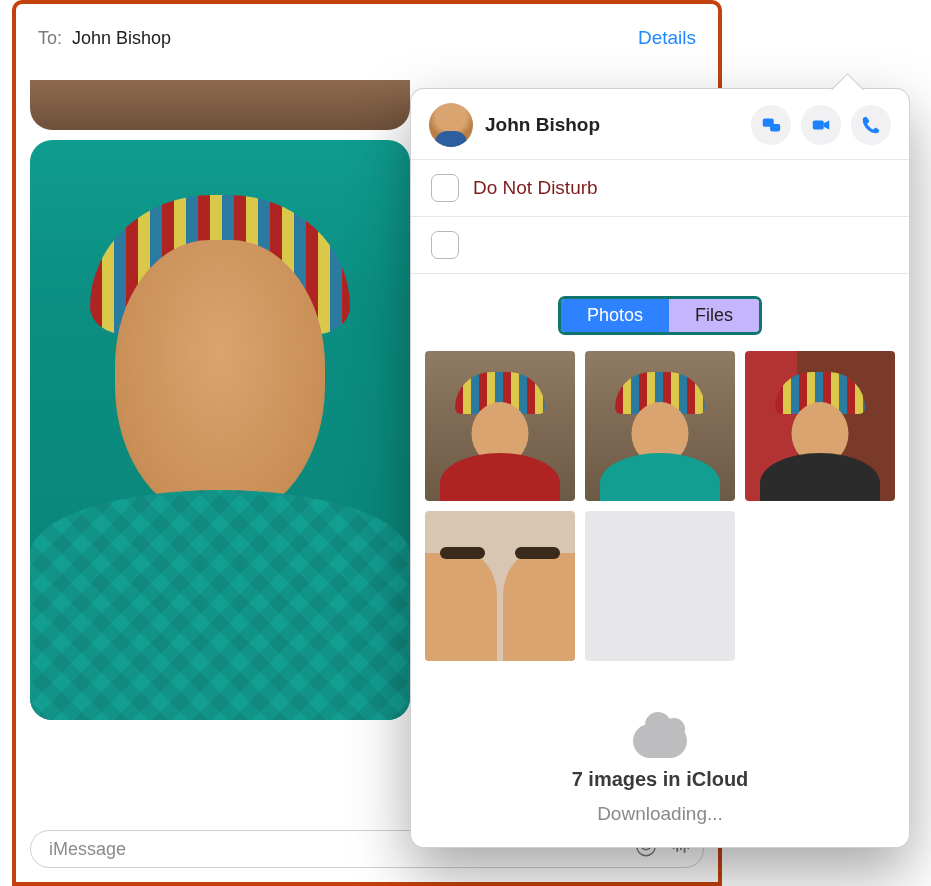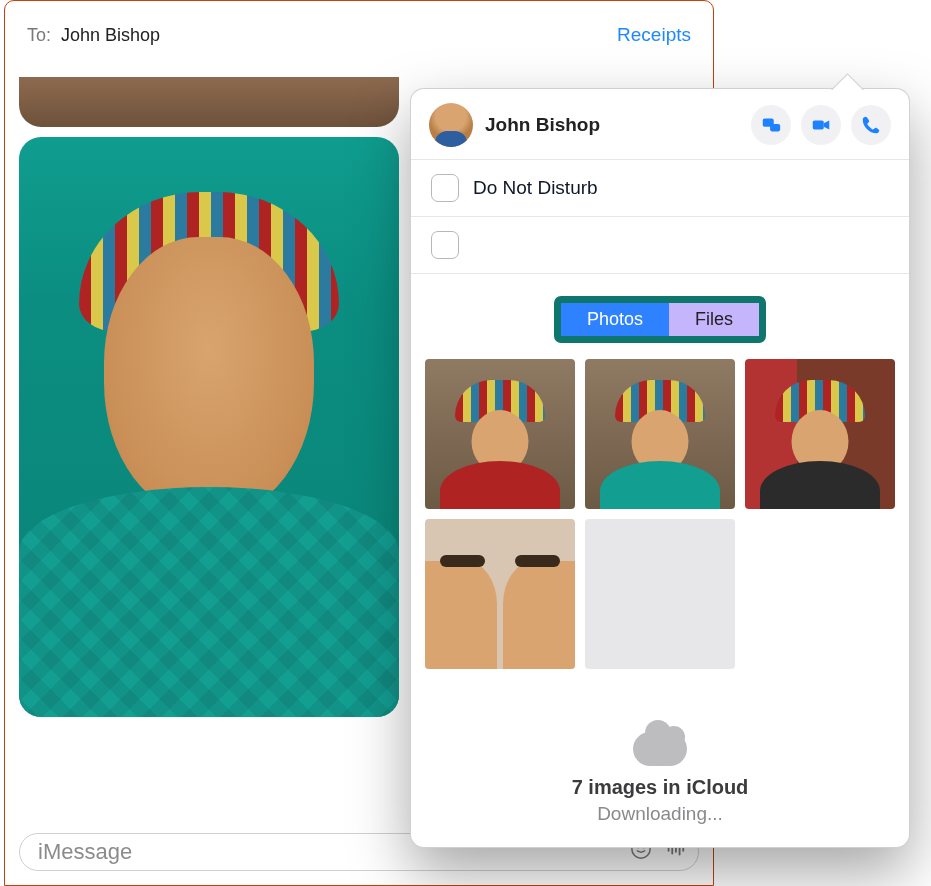--- a/index.html
+++ b/index.html
@@ -8,24 +8,24 @@
     background: #fff;
     width: 931px;
     height: 886px;
     position: relative;
     overflow: hidden;
   }
 
   
   .chat-window {
     position: absolute;
-    left: 4px; top: 0;
+    left: 12px; top: 0;
     width: 710px; height: 886px;
     background: #ffffff;
-    border: 1px solid #c2410c;
+    border: 4px solid #c2410c;
     border-radius: 10px 10px 0 0;
   }
 
   .chat-header {
     height: 68px;
     padding: 0 22px;
     display: flex;
     align-items: center;
     justify-content: space-between;
     font-size: 18px;
@@ -94,21 +94,21 @@
     height:42px;
     display:flex; align-items:center;
     gap:8px;
   }
   .compose-input {
     flex:1; height:38px;
     border:1px solid #d0d0d0; border-radius:19px;
     background:#fff;
     display:flex; align-items:center;
     padding: 0 60px 0 18px;
-    color:#8b8b8b; font-size:22px;
+    color:#8b8b8b; font-size:18px;
     position:relative;
   }
   .compose-icons {
     position:absolute; right:12px; top:50%; transform:translateY(-50%);
     display:flex; gap:12px; color:#7a7a7a;
   }
   .compose-icons svg { width:22px; height:22px; fill:#7a7a7a; }
 
   
   .popover {
@@ -149,31 +149,31 @@
     width:40px; height:40px; border-radius:50%;
     background:#f1f1f3; display:flex; align-items:center; justify-content:center;
     cursor:pointer;
   }
   .round-btn svg{ width:22px; height:22px; fill:#1e82ff;}
 
   .pop-row{
     display:flex; align-items:center; gap:14px;
     padding:14px 20px;
     border-top:1px solid #e6e6e8;
-    font-size:19px; color:#0f172a;
+    font-size:19px; color:#7f1d1d;
   }
   .ck{
     width:28px; height:28px; border:1.5px solid #b7b7bb; border-radius:7px;
     background:#fff; flex:none;
   }
   .pop-sep{ height:1px; background:#e6e6e8;}
 
   .seg-wrap{ display:flex; justify-content:center; padding:22px 0 16px;}
   .seg{
-    display:flex; border:7px solid #0f766e; border-radius:7px; overflow:hidden;
+    display:flex; border:3px solid #0f766e; border-radius:7px; overflow:hidden;
     font-size:18px;
   }
   .seg-btn{ padding:6px 26px; background:#c4b5fd; color:#222; cursor:pointer;}
   .seg-btn.active{ background:#2f82ff; color:#fff;}
 
   .thumbs{
     display:grid; grid-template-columns: repeat(3, 1fr);
     gap:10px; padding:0 14px;
   }
   .thumb{
@@ -226,32 +226,32 @@
     content:""; position:absolute; inset:0;
     background:#bdbdbf;
     border-radius:18px;
   }
   .cloud-icon::after{
     content:""; position:absolute; left:12px; top:-12px;
     width:26px; height:26px; border-radius:50%; background:#bdbdbf;
     box-shadow: 16px 4px 0 -2px #bdbdbf;
   }
   .icloud-title{ font-weight:700; font-size:20px; color:#3b3b3d;}
-  .icloud-sub{ font-size:19px; color:#8a8a8e; margin-top:4px;}
+  .icloud-sub{ font-size:19px; color:#8a8a8e; margin-top:12px;}
 </style>
 </head>
 <body>
 
 <div class="chat-window">
   <div class="chat-header">
     <div class="to-wrap">
       <span class="to-label">To:</span>
       <span class="to-name">John Bishop</span>
     </div>
-    <span class="details-link">Receipts</span>
+    <span class="details-link">Details</span>
   </div>
 
   <div class="chat-body">
     <div class="top-cut-bubble"></div>
     <div class="msg-img-bubble">
       <div class="headscarf"></div>
       <div class="face earrings"></div>
       <div class="sweater"></div>
     </div>
   </div>

